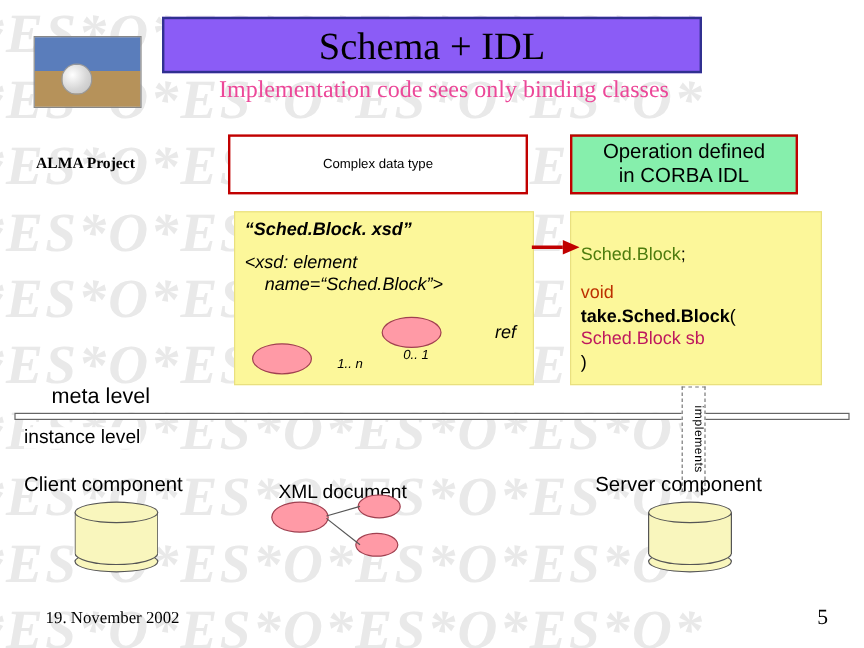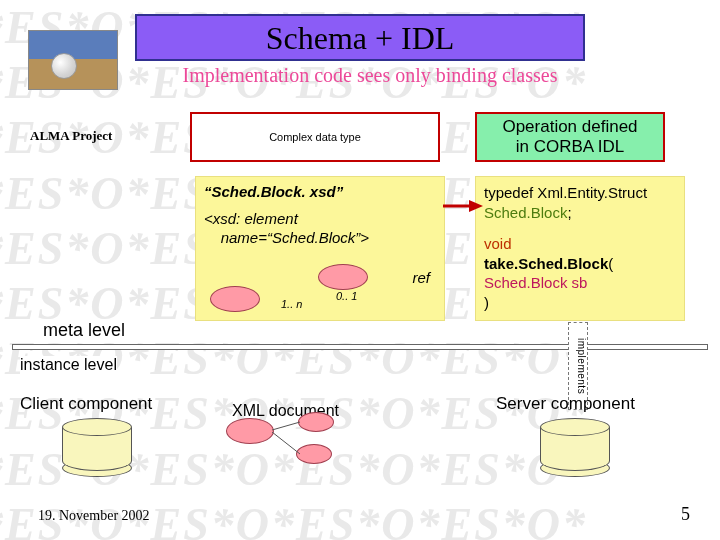--- a/index.html
+++ b/index.html
@@ -354,21 +354,21 @@
     </div>
     <div class="ref">ref</div>
     <div class="card01">0.. 1</div>
     <div class="card1n">1.. n</div>
   </div>
   <div class="xsd-ell1"></div>
   <div class="xsd-ell2"></div>
 
   <div class="yellow-right">
     <div>
-      <span>typedef Xml.Entity.Struct</span><br>
+      <br>
       <span style="color:#4d7c0f">Sched.Block</span><span>;</span>
     </div>
     <div class="voidline">
       <span style="color:#bd2f00">void</span><br>
       <b><span>take.Sched.Block</span></b><span>(</span><br>
       <span style="color:#be185d">Sched.Block sb</span><br>
       <span>)</span>
     </div>
   </div>
 

